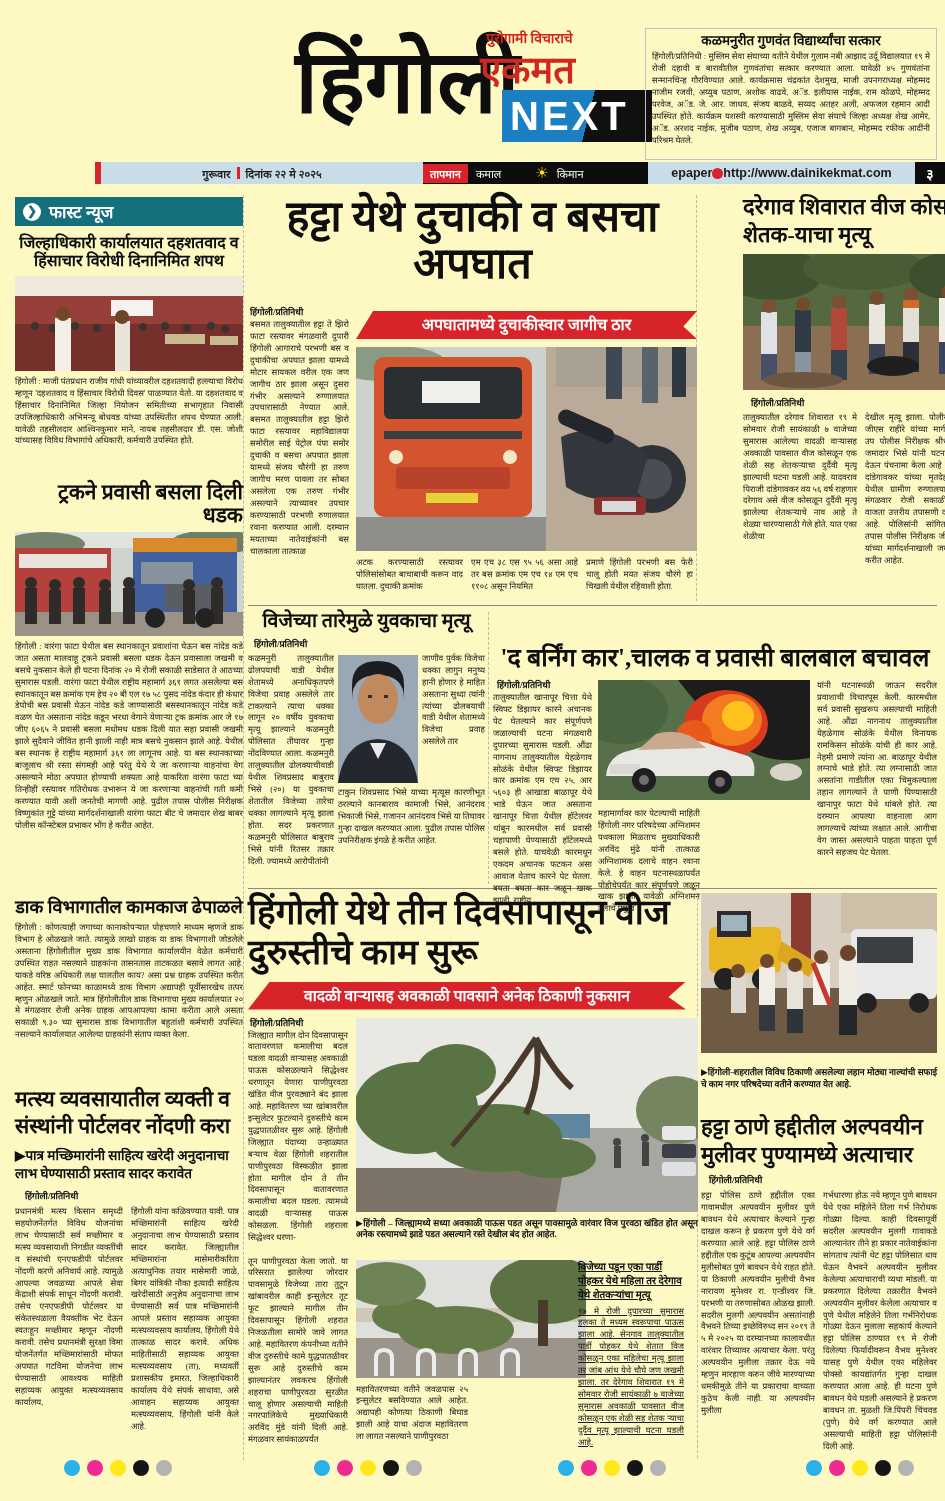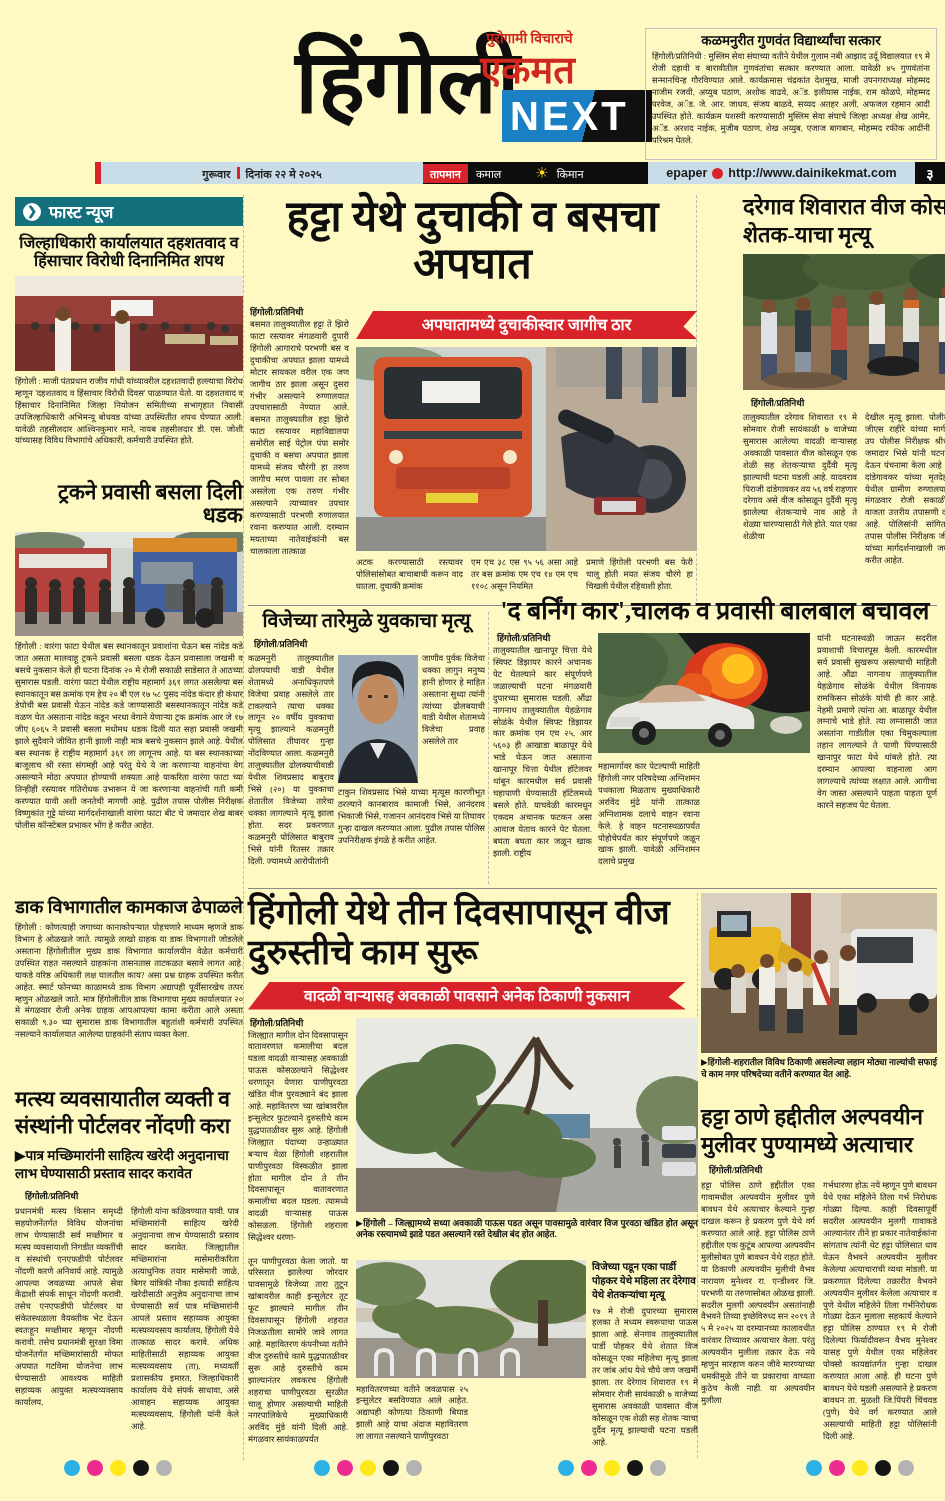--- a/index.html
+++ b/index.html
@@ -51,21 +51,21 @@
       <span>गुरूवार</span>
       <span style="display:inline-block;width:3px;height:12px;background:#d8232a;"></span>
       <span>दिनांक २२ मे २०२५</span>
     </div>
     <div class="blackseg" style="width:225px;display:flex;align-items:center;gap:8px;font-size:11px;">
       <span style="background:#d8232a;color:#fff;font-weight:bold;padding:2px 7px;">तापमान</span>
       <span>कमाल</span>
       <span style="color:#ffd71c;font-size:15px;margin-left:26px;">☀</span>
       <span>किमान</span>
     </div>
-    <div class="lblue" style="flex:1;display:flex;align-items:center;justify-content:center;gap:5px;font-size:12.5px;font-weight:bold;color:#1a1a1a;">
+    <div class="lblue" style="flex:1;display:flex;align-items:center;justify-content:center;font-size:12.5px;font-weight:bold;color:#1a1a1a;">
       <span>epaper</span>
       <span style="width:11px;height:11px;border-radius:50%;background:#d8232a;display:inline-block;"></span>
       <span>http://www.dainikekmat.com</span>
     </div>
     <div class="blackseg" style="width:30px;display:flex;align-items:center;justify-content:center;font-size:14px;font-weight:bold;">३</div>
   </div>
 
   <div class="abs vdash" style="left:243px;top:195px;height:1265px;"></div>
   <div class="abs vdash" style="left:696px;top:195px;height:406px;"></div>
   <div class="abs vdash" style="left:488px;top:612px;height:272px;"></div>
@@ -247,21 +247,21 @@
         <path d="M0 128 Q6 86 40 84 Q74 86 80 128 Z" fill="#23272e"></path>
         <path d="M32 88 L40 104 L48 88 Z" fill="#e8e8e8"></path>
         <rect x="30" y="40" width="4" height="3" fill="#3a2c1e"></rect>
           <rect x="46" y="40" width="4" height="3" fill="#3a2c1e"></rect>
       </svg>
       <div class="body-t" style="position:absolute;left:174px;top:0;width:63px;height:132px;">जाणीव पुर्वक विजेचा धक्का लागुन मनुष्य हानी होणार हे माहित असताना सुध्दा त्यांनी त्यांच्या ढोलबयाची वाडी येथील शेतामध्ये विजेचा प्रवाह असलेले तार</div>
       <div class="body-t" style="position:absolute;left:90px;top:134px;width:147px;height:88px;">टाकुन शिवप्रसाद भिसे याच्या मृत्यूस कारणीभूत ठरल्याने कानबाराव कामाजी भिसे, आनंदराव भिकाजी भिसे, गजानन आनंदराव भिसे या तिघावर गुन्हा दाखल करण्यात आला. पुढील तपास पोलिस उपनिरीक्षक इंगळे हे करीत आहेत.</div>
     </div>
   </div>
 
-  <div class="abs" style="left:493px;top:597px;width:444px;">
+  <div class="abs" style="left:493px;top:644px;width:444px;">
     <div class="hl" style="font-size:25px;text-align:center;">'द बर्निंग कार',चालक व प्रवासी बालबाल बचावल</div>
     <div style="position:relative;height:240px;margin-top:6px;">
       <div class="byline" style="position:absolute;left:4px;top:0;">हिंगोली/प्रतिनिधी</div>
       <div class="body-t" style="position:absolute;left:0;top:14px;width:99px;height:226px;">तालुक्यातील खानापूर चित्ता येथे स्विफ्ट डिझायर कारने अचानक पेट घेतल्याने कार संपूर्णपणे जळाल्याची घटना मंगळवारी दुपारच्या सुमारास घडली. औंढा नागनाथ तालुक्यातील येहळेगाव सोळंके येथील स्विफ्ट डिझायर कार क्रमांक एम एच २५, आर ५६०३ ही आखाडा बाळापूर येथे भाडे घेऊन जात असताना खानापूर चित्ता येथील हॉटेलवर थांबून कारमधील सर्व प्रवासी चहापाणी घेण्यासाठी हॉटेलमध्ये बसले होते. याचवेळी कारमधून एकदम अचानक फटकन असा आवाज येताच कारने पेट घेतला. बघता बघता कार जळून खाक झाली. राष्ट्रीय</div>
       <svg class="photo" style="position:absolute;left:105px;top:2px;" width="212" height="120" viewBox="0 0 212 120">
         <rect width="212" height="120" fill="#57704a"></rect>
         <ellipse cx="24" cy="30" rx="46" ry="34" fill="#4a6340"></ellipse>
         <path d="M80 0 H212 V78 Q170 86 140 64 Q110 50 96 20 Z" fill="#1c1c1c"></path>
         <g>
           <ellipse cx="128" cy="44" rx="42" ry="34" fill="#d93a1e"></ellipse>
@@ -329,21 +329,21 @@
         </g>
         <ellipse cx="30" cy="24" rx="40" ry="22" fill="#6f8456"></ellipse>
         <g stroke="#ececec" stroke-width="4" fill="none">
           <path d="M20 116 V98 Q20 90 28 90 Q36 90 36 98 V116"></path>
           <path d="M62 116 V98 Q62 90 70 90 Q78 90 78 98 V116"></path>
           <path d="M104 116 V98 Q104 90 112 90 Q120 90 120 98 V116"></path>
           <path d="M146 116 V98 Q146 90 154 90 Q162 90 162 98 V116"></path>
         </g>
       </svg>
       <div class="body-t" style="position:absolute;left:108px;top:368px;width:112px;height:112px;">महावितरणच्या वतीने जवळपास २५ इन्सुलेटर बसविण्यात आले आहेत. अद्यापही कोणत्या ठिकाणी बिघाड झाली आहे याचा अंदाज महावितरण ला लागत नसल्याने पाणीपुरवठा</div>
-      <div style="position:absolute;left:344px;top:244px;width:106px;">
+      <div style="position:absolute;left:330px;top:244px;width:106px;text-decoration:underline;">
         <div class="hl" style="font-size:10px;line-height:1.4;">विजेच्या पडून एका पार्डी पोहकर येथे महिला तर देरेगाव येथे शेतकऱ्यांचा मृत्यू</div>
         <div class="body-t" style="height:182px;margin-top:4px;">१७ मे रोजी दुपारच्या सुमारास हलका ते मध्यम स्वरूपाचा पाऊस झाला आहे. सेनगाव तालुक्यातील पार्डी पोहकर येथे शेतात विज कोसळून एका महिलेचा मृत्यू झाला तर जांब आंध येथे चौघे जण जखमी झाला. तर देरेगाव शिवारात १९ मे सोमवार रोजी सायंकाळी ७ वाजेच्या सुमारास अवकाळी पावसात वीज कोसळून एक शेळी सह शेतक ऱ्याचा दुर्दैव मृत्यू झाल्याची घटना घडली आहे.</div>
       </div>
     </div>
   </div>
 
   <div class="abs" style="left:701px;top:893px;width:236px;">
     <svg class="photo" width="236" height="160" viewBox="0 0 236 160">
       <rect width="236" height="160" fill="#d8cfc0"></rect>
       <rect x="90" y="0" width="20" height="70" fill="#8c3b33"></rect>
@@ -373,21 +373,21 @@
         <rect x="112" y="70" width="17" height="42" fill="#f4f1ea"></rect>
           <circle cx="120" cy="64" r="7" fill="#70482e"></circle>
           <path d="M112 70 L129 112" stroke="#c23b2e" stroke-width="5"></path>
         <rect x="138" y="66" width="18" height="48" fill="#efece4"></rect>
           <circle cx="147" cy="60" r="8" fill="#6b4429"></circle>
           <rect x="138" y="112" width="18" height="30" fill="#23272c"></rect>
         <rect x="30" y="84" width="15" height="36" fill="#dcd8ce"></rect>
           <circle cx="37" cy="78" r="7" fill="#70482e"></circle>
       </g>
     </svg>
-    <div class="capt" style="margin-top:4px;height:38px;">▶हिंगोली-शहरातील विविध ठिकाणी असलेल्या लहान मोठ्या नाल्यांची सफाई चे काम नगर परिषदेच्या वतीने करण्यात येत आहे.</div>
+    <div class="capt" style="margin-top:14px;height:38px;">▶हिंगोली-शहरातील विविध ठिकाणी असलेल्या लहान मोठ्या नाल्यांची सफाई चे काम नगर परिषदेच्या वतीने करण्यात येत आहे.</div>
     <div class="hl" style="font-size:22px;line-height:1.28;margin:8px 0 4px 0;">हट्टा ठाणे हद्दीतील अल्पवयीन मुलीवर पुण्यामध्ये अत्याचार</div>
     <div class="byline" style="margin:2px 0 4px 8px;">हिंगोली/प्रतिनिधी</div>
     <div class="tricol">
       <div class="body-t" style="width:114px;height:278px;">हट्टा पोलिस ठाणे हद्दीतील एका गावामधील अल्पवयीन मुलीवर पुणे बावधन येथे अत्याचार केल्याने गुन्हा दाखल करून हे प्रकरण पुणे येथे वर्ग करण्यात आले आहे. हट्टा पोलिस ठाणे हद्दीतील एक कुटूंब आपल्या अल्पवयीन मुलीसोबत पुणे बावधन येथे राहत होते. या ठिकाणी अल्पवयीन मुलीची वैभव नारायण मुनेश्वर रा. एन्डीश्वर जि. परभणी या तरुणासोबत ओळख झाली. सदरील मुलगी अल्पवयीन असतांनाही वैभवने तिच्या इच्छेविरुध्द सन २०१९ ते ५ मे २०२५ या दरम्यानच्या कालावधीत वारंवार तिच्यावर अत्याचार केला. परंतु अल्पवयीन मुलीला तक्रार देऊ नये म्हणुन मारहाण करुन जीवे मारण्याच्या धमकीमुळे तीने या प्रकाराचा वाच्यता कुठेच केली नाही. या अल्पवयीन मुलीला</div>
       <div class="body-t" style="width:114px;height:278px;">गर्भधारणा होऊ नये म्हणून पुणे बावधन येथे एका महिलेने तिला गर्भ निरोधक गोळ्या दिल्या. काही दिवसापूर्वी सदरील अल्पवयीन मुलगी गावाकडे आल्यानंतर तीने हा प्रकार नातेवाईकांना सांगताच त्यांनी थेट हट्टा पोलिसात धाव घेऊन वैभवने अल्पवयीन मुलीवर केलेल्या अत्याचाराची व्यथा मांडली. या प्रकरणात दिलेल्या तक्रारीत वैभवने अल्पवयीन मुलीवर केलेला अत्याचार व पुणे येथील महिलेने तिला गर्भनिरोधक गोळ्या देऊन मुलाला सहकार्य केल्याने हट्टा पोलिस ठाण्यात १९ मे रोजी दिलेल्या फिर्यादीवरून वैभव मुनेश्वर यासह पुणे येथील एका महिलेवर पोक्सो कायद्यांतर्गत गुन्हा दाखल करण्यात आला आहे. ही घटना पुणे बावधन येथे घडली असल्याने हे प्रकरण बावधन ता. मुळशी जि.पिंपरी चिंचवड (पुणे) येथे वर्ग करण्यात आले असल्याची माहिती हट्टा पोलिसांनी दिली आहे.</div>
     </div>
   </div>
 
   <div class="abs dotrow" style="left:64px;top:1460px;">
     <span class="dot" style="background:#2bb1e6;"></span>

